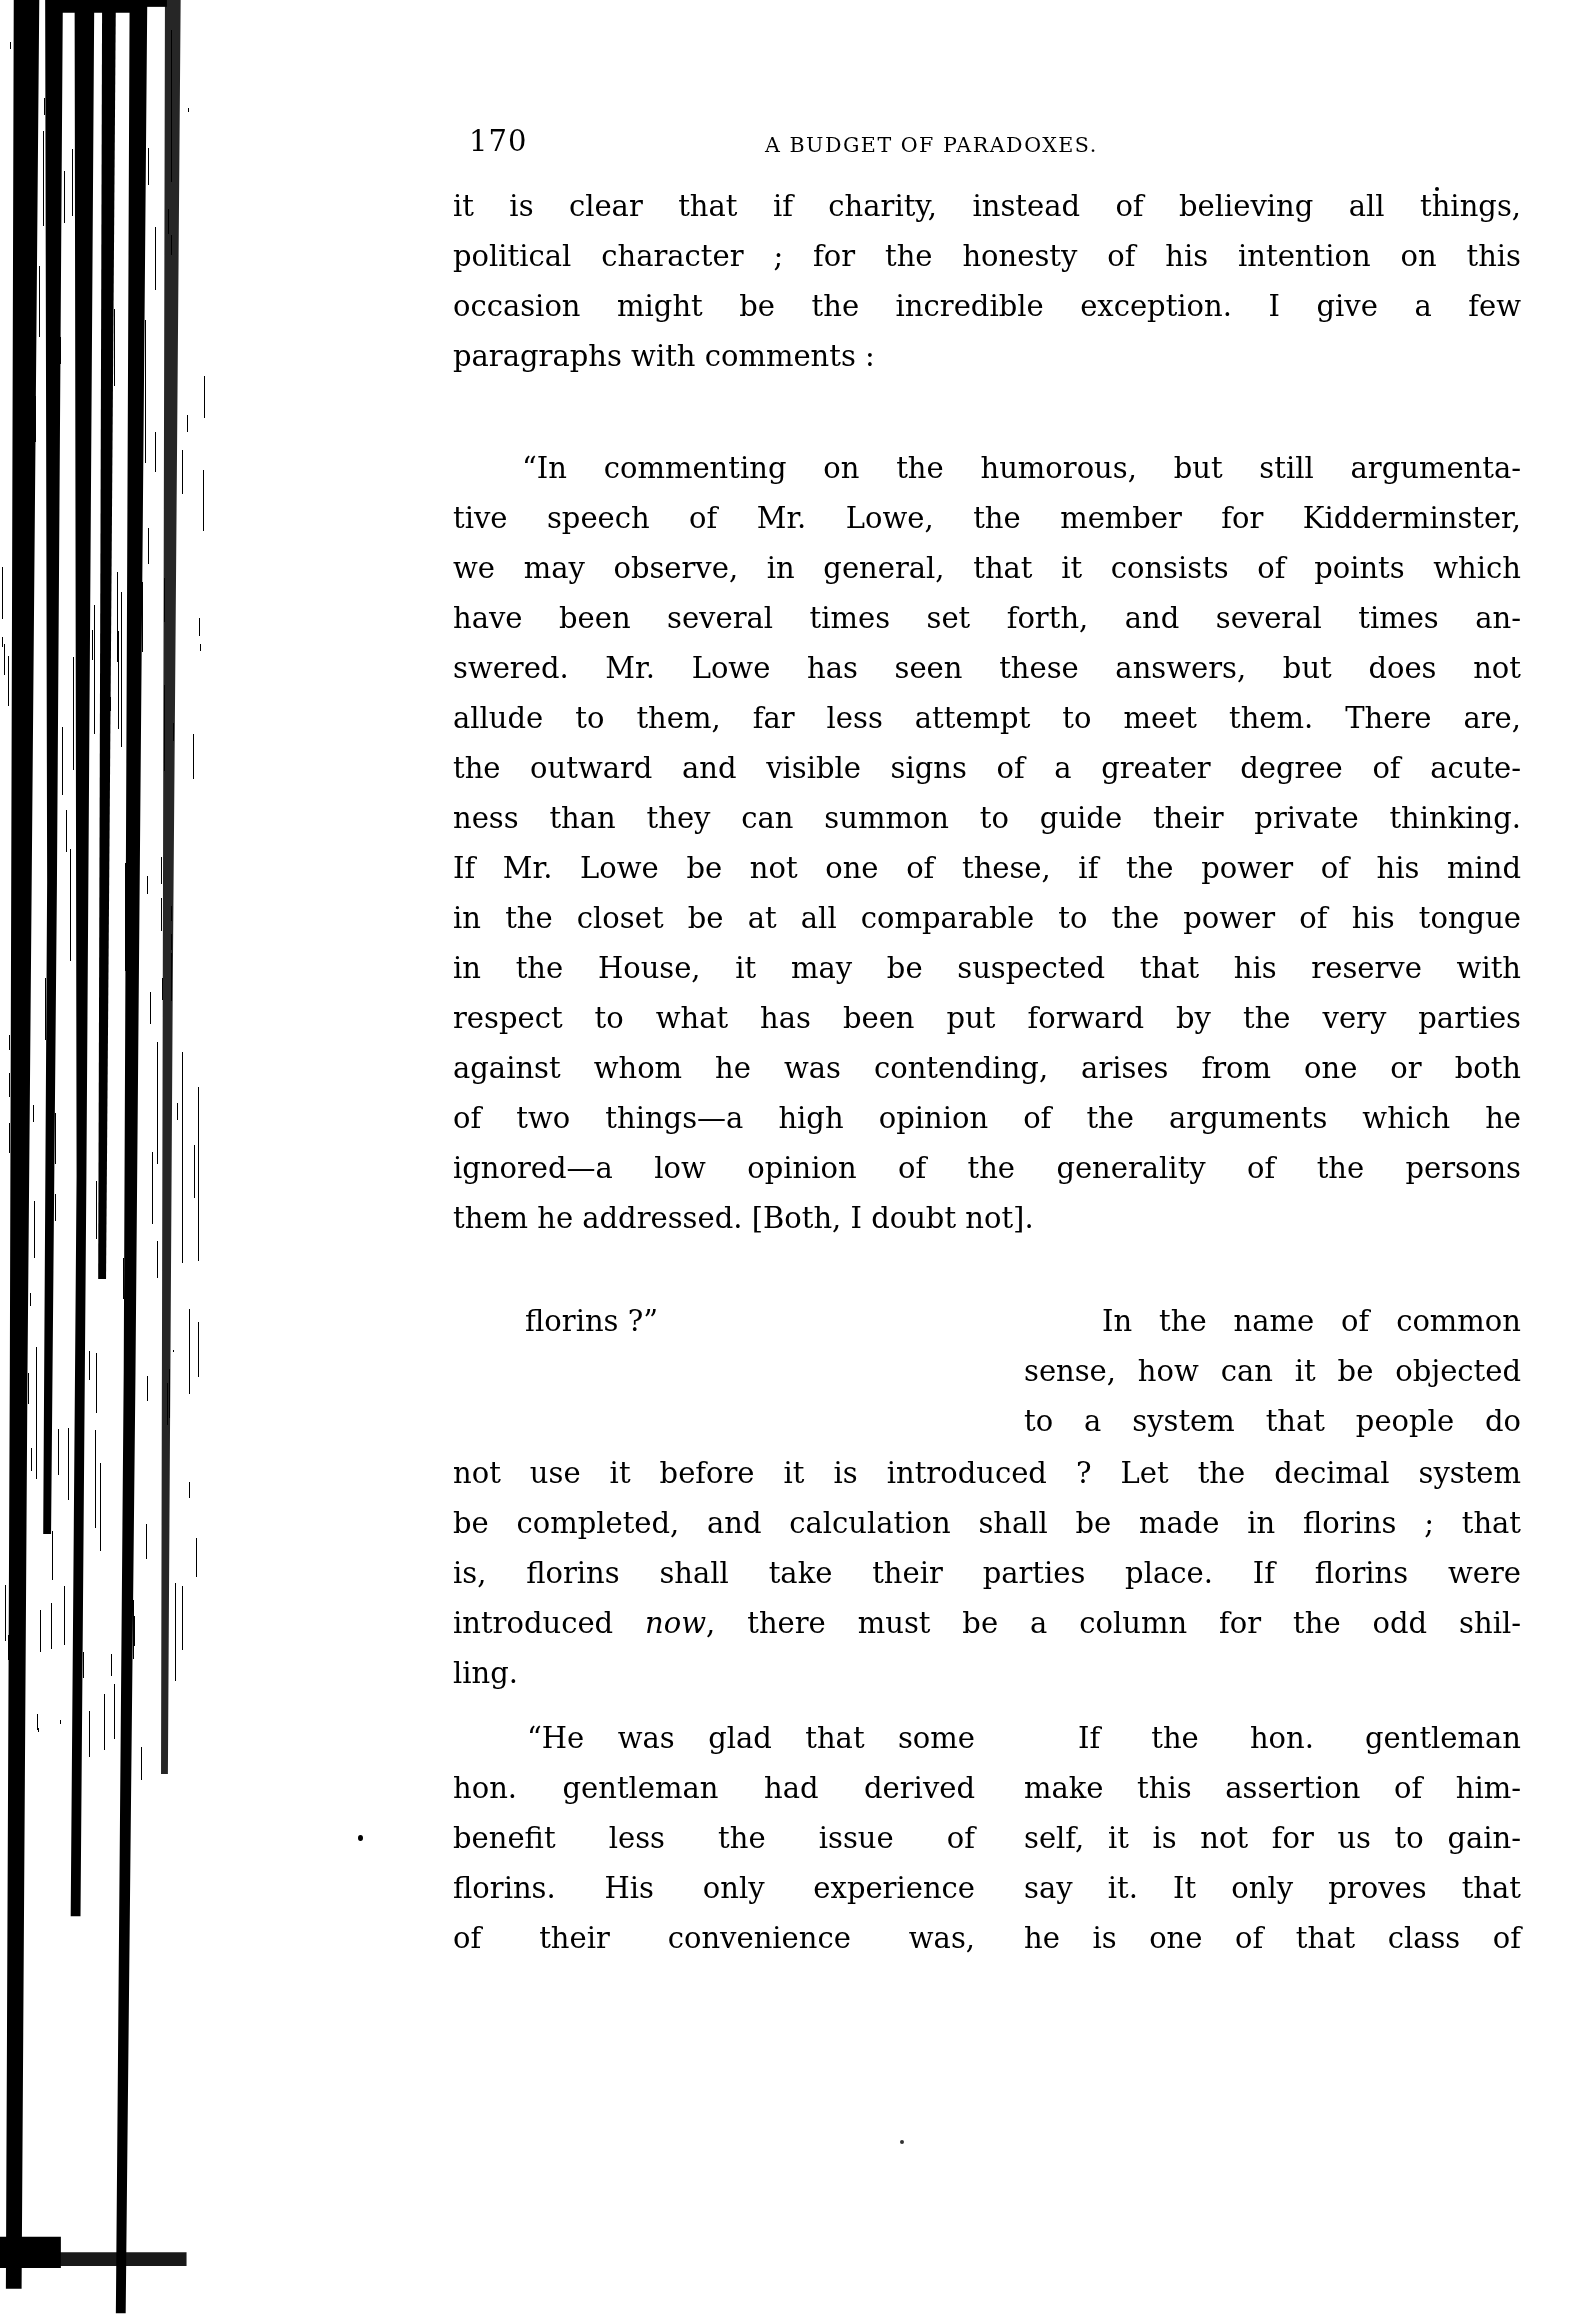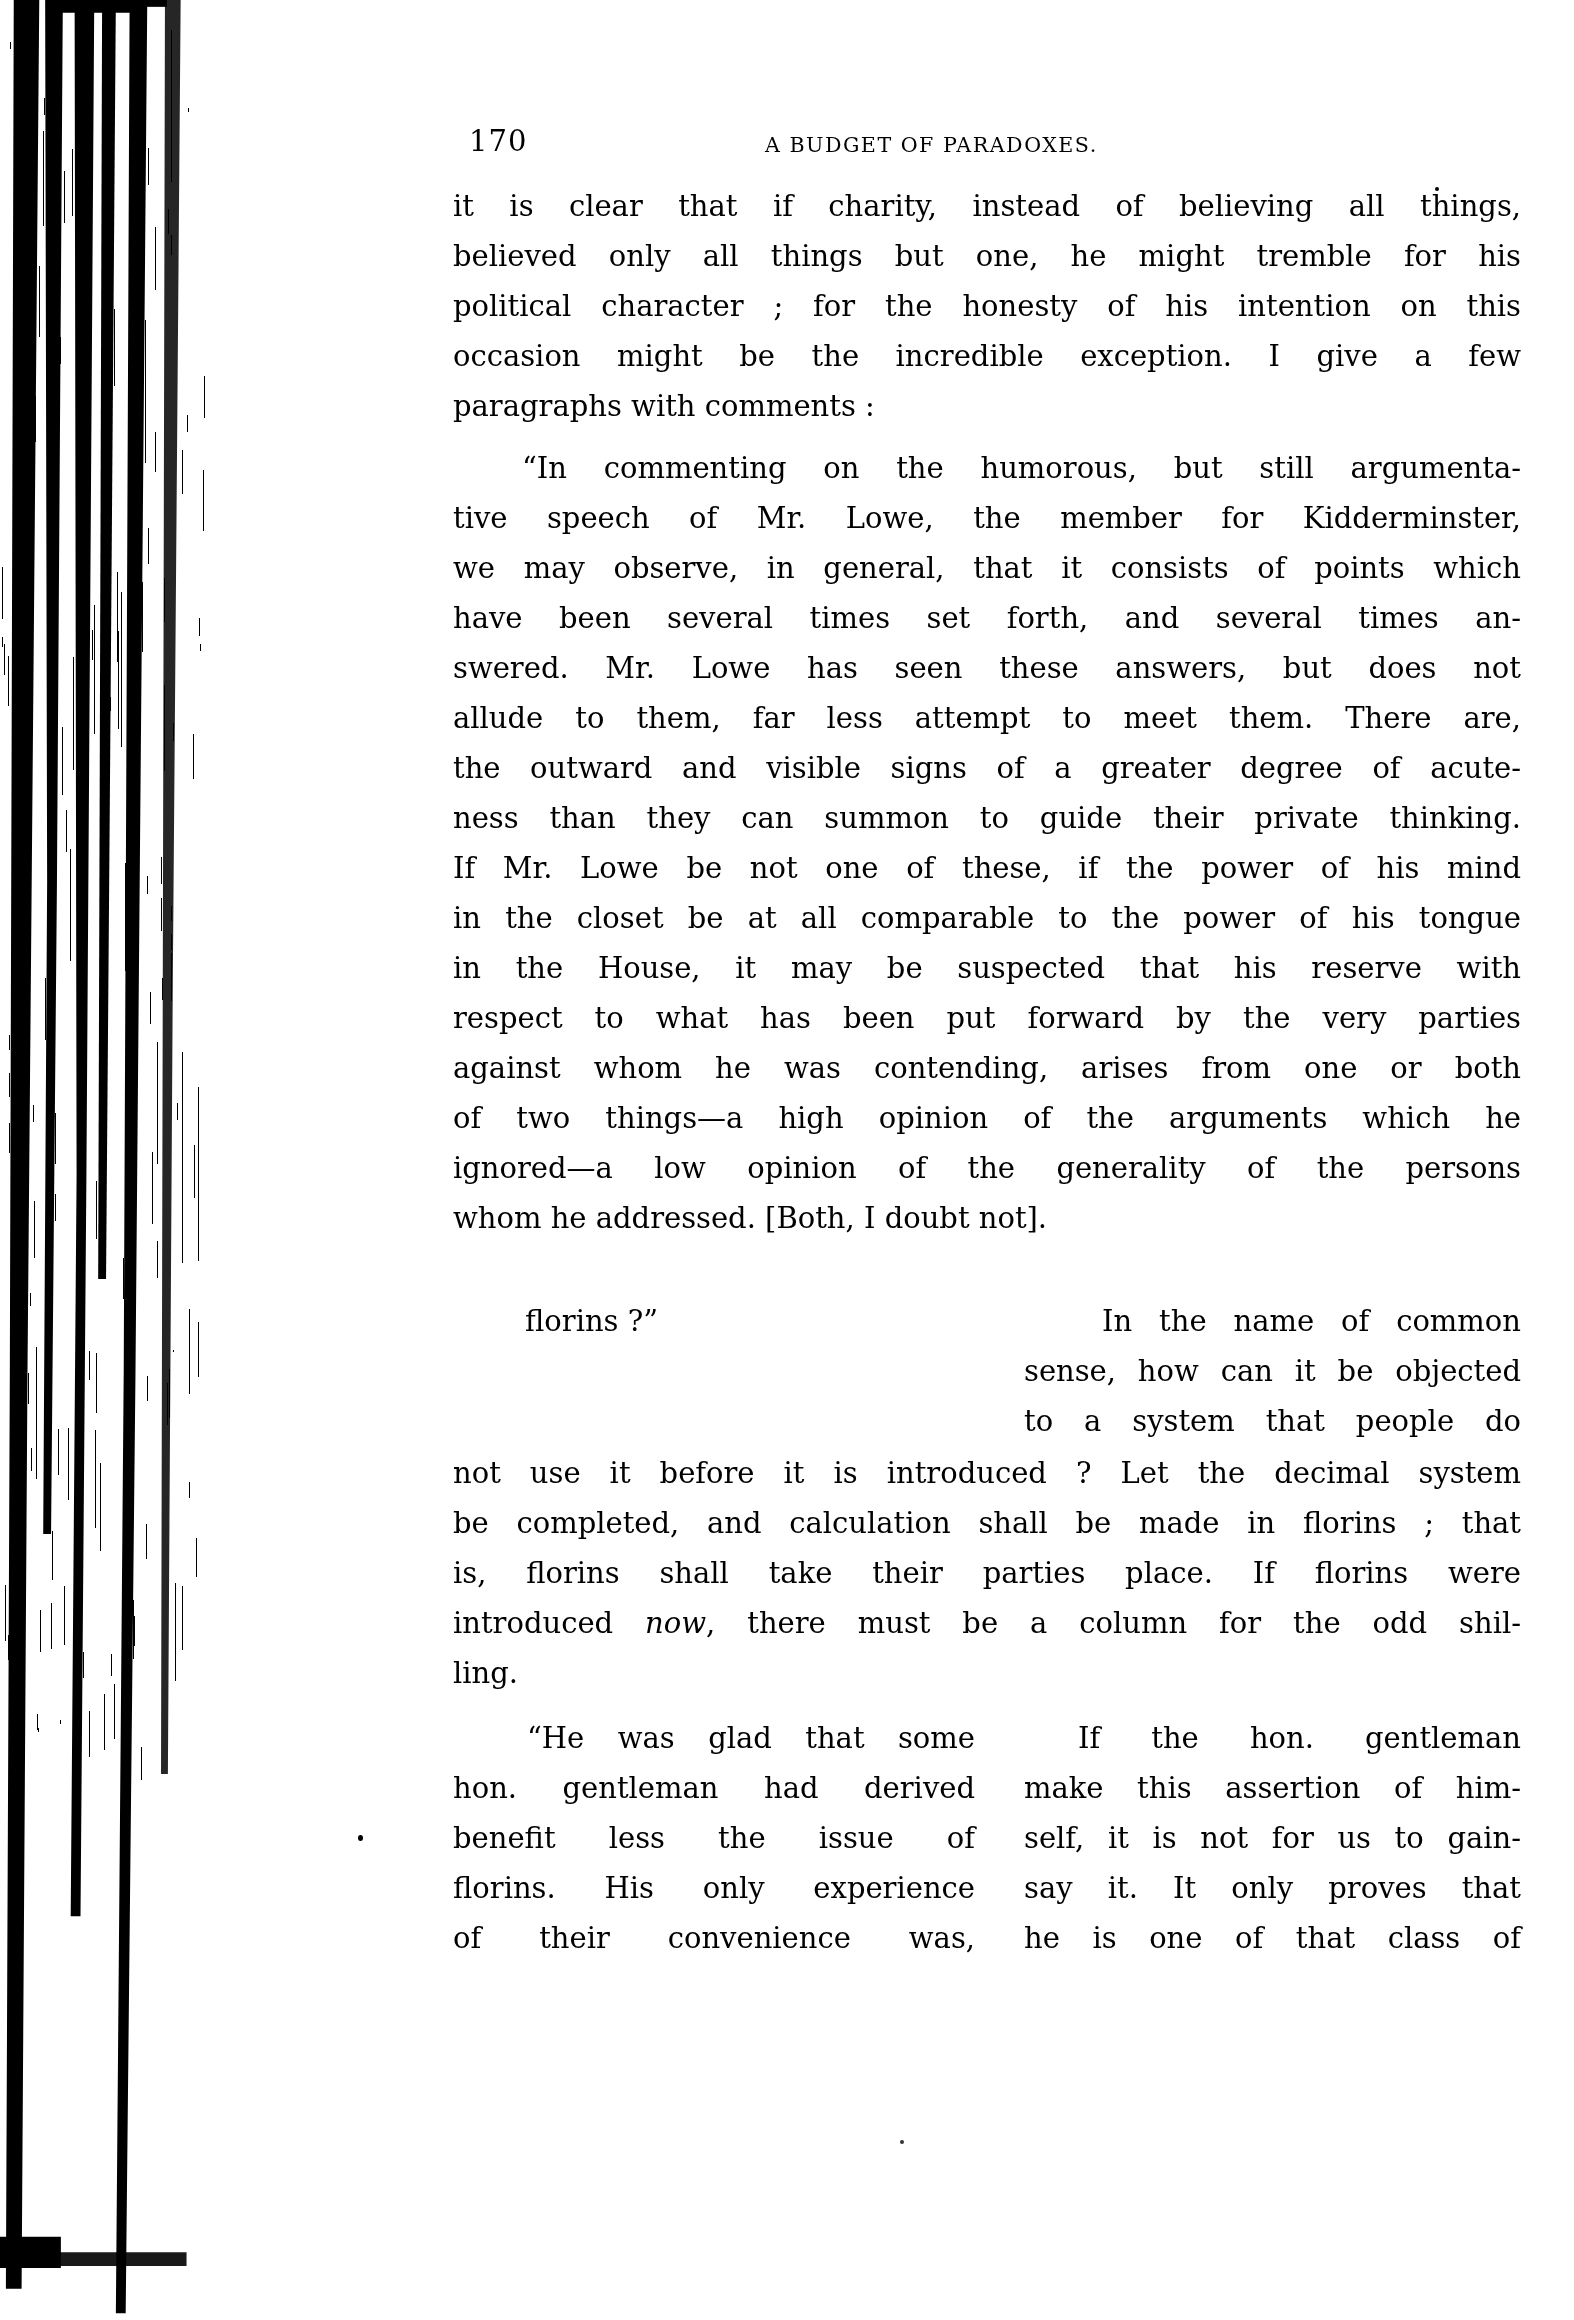--- a/index.html
+++ b/index.html
@@ -81,21 +81,20 @@
 
   <span class="fleck fleck1"></span>
   <span class="fleck fleck2"></span>
   <span class="fleck fleck3"></span>
 
   <div class="pagenum">170</div>
   <div class="runtitle">A BUDGET OF PARADOXES.</div>
 
   <div class="block b-para1" data-jl="no">
       <div class="tline">it is clear that if charity, instead of believing all things,</div>
-      <div class="tline">believed only all things but one, he might tremble for his</div>
       <div class="tline">political character ; for the honesty of his intention on this</div>
       <div class="tline">occasion might be the incredible exception.  I give a few</div>
       <div class="tline">paragraphs with comments :</div>
     </div>
 
   <div class="block b-para2" data-jl="no" style="--ind:69px">
       <div class="tline">“In commenting on the humorous, but still argumenta-</div>
       <div class="tline">tive speech of Mr. Lowe, the member for Kidderminster,</div>
       <div class="tline">we may observe, in general, that it consists of points which</div>
       <div class="tline">have been several times set forth, and several times an-</div>
@@ -103,21 +102,21 @@
       <div class="tline">allude to them, far less attempt to meet them.  There are,</div>
       <div class="tline">the outward and visible signs of a greater degree of acute-</div>
       <div class="tline">ness than they can summon to guide their private thinking.</div>
       <div class="tline">If Mr. Lowe be not one of these, if the power of his mind</div>
       <div class="tline">in the closet be at all comparable to the power of his tongue</div>
       <div class="tline">in the House, it may be suspected that his reserve with</div>
       <div class="tline">respect to what has been put forward by the very parties</div>
       <div class="tline">against whom he was contending, arises from one or both</div>
       <div class="tline">of two things—a high opinion of the arguments which he</div>
       <div class="tline">ignored—a low opinion of the generality of the persons</div>
-      <div class="tline">whom he addressed.  [Both, I doubt not].</div>
+      <div class="tline">them he addressed.  [Both, I doubt not].</div>
     </div>
 
   <div class="block b-s1l" data-jl="no" style="--ind:72px">
       <div class="tline">florins ?”</div>
     </div>
   <div class="block b-s1r" data-jl="yes" style="--ind:78px">
       <div class="tline">In the name of common</div>
       <div class="tline">sense, how can it be objected</div>
       <div class="tline">to a system that people do</div>
     </div>

